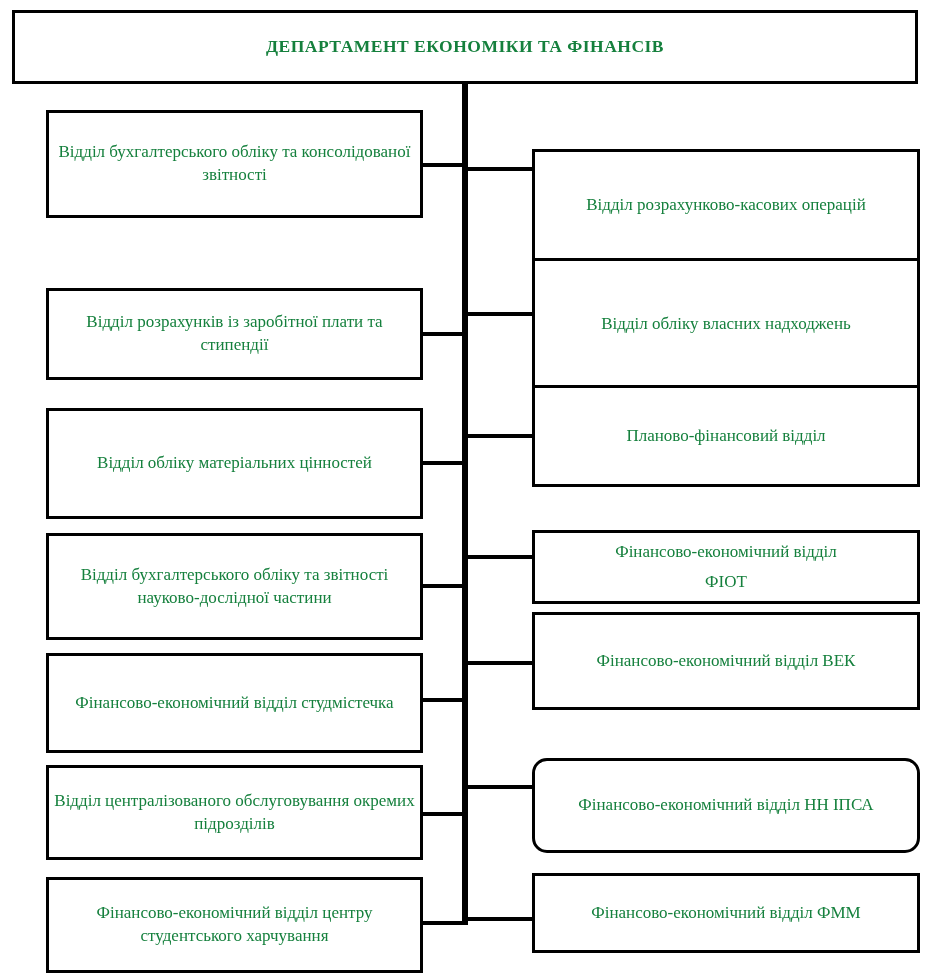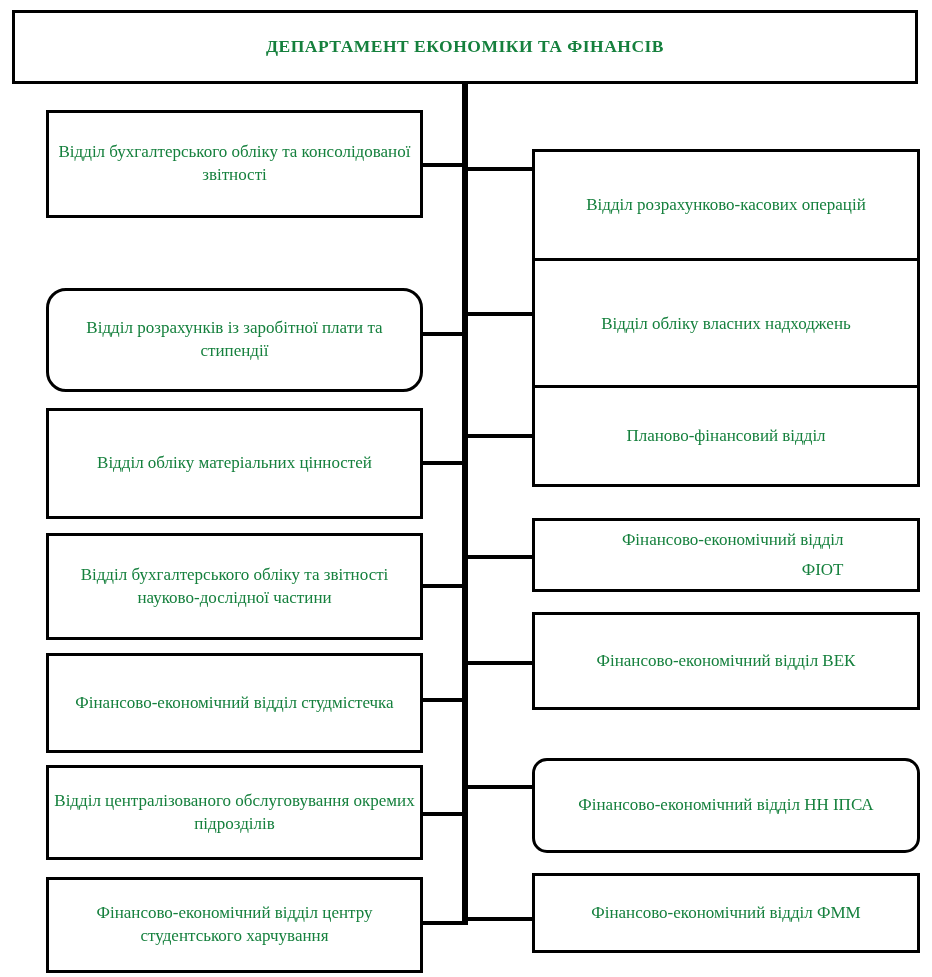--- a/index.html
+++ b/index.html
@@ -54,32 +54,32 @@
   .conn.right { left: 465px; width: 70px; }
   .cl1 { top: 163px; } .cl2 { top: 332px; } .cl3 { top: 461px; }
   .cl4 { top: 584px; } .cl5 { top: 698px; } .cl6 { top: 812px; }
   .cl7 { top: 921px; }
   .cr1 { top: 167px; } .cr2 { top: 312px; } .cr3 { top: 434px; }
   .cr4 { top: 555px; } .cr5 { top: 661px; } .cr6 { top: 785px; }
   .cr7 { top: 917px; }
   
   .lb { left: 8px; width: 377px; margin-left: 38px; }
   .lb1 { top: 110px; height: 108px; }
-  .lb2 { top: 288px; height: 104px; border-radius: 20px; }
+  .lb2 { top: 288px; height: 92px; }
   .lb3 { top: 408px; height: 111px; }
   .lb4 { top: 533px; height: 107px; }
   .lb5 { top: 653px; height: 100px; padding: 8px 1px; }
   .lb6 { top: 765px; height: 95px; }
   .lb7 { top: 877px; height: 96px; }
   
   .rb { left: 532px; width: 388px; }
   .rb1 { top: 113px; height: 112px; margin-top: 36px; }
   .rb2 { top: 258px; height: 133px; align-items: center; }
   .rb3 { top: 385px; height: 102px; }
-  .rb4 { top: 518px; height: 74px; text-align: right; }
+  .rb4 { top: 530px; height: 74px; }
   .rb5 { top: 612px; height: 98px; text-align: right; }
   .rb6 { top: 758px; height: 95px; border-radius: 15px; }
   .rb7 { top: 873px; height: 80px; }
   .rb4 span { display: inline-block; max-width: 235px; line-height: 1.75; }
 </style>
 </head>
 <body>
 
 <div class="chart">
 

